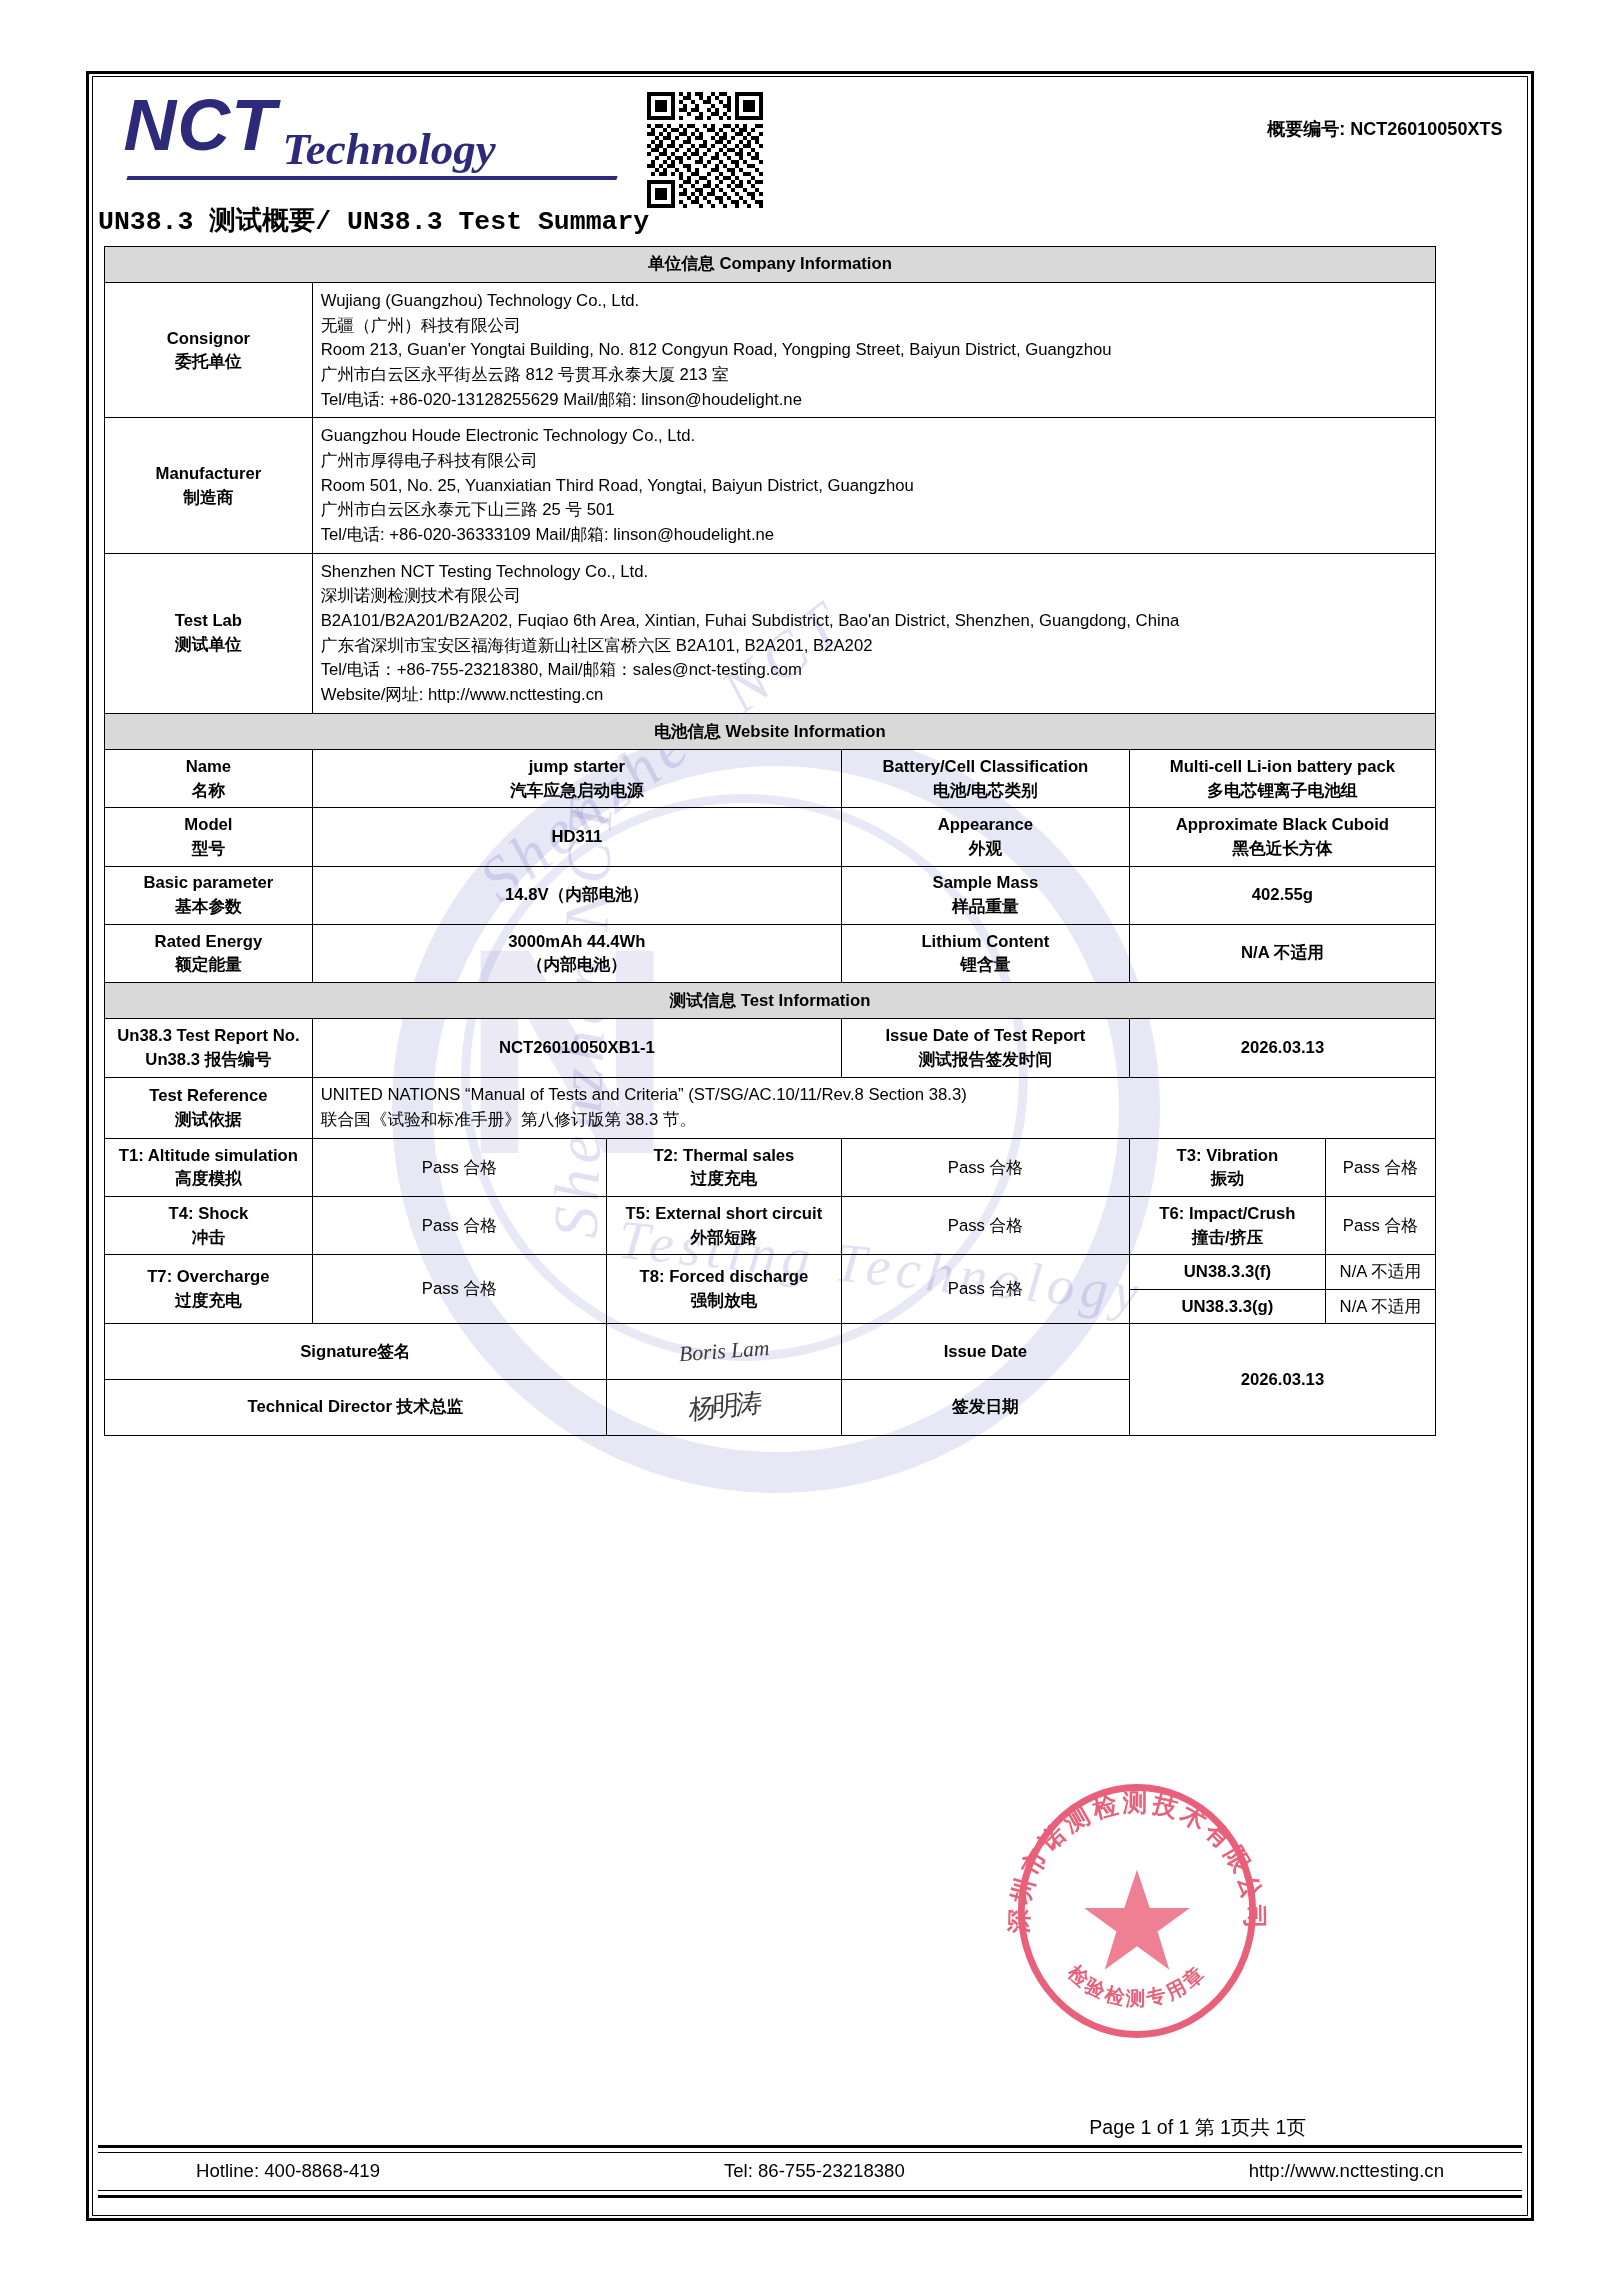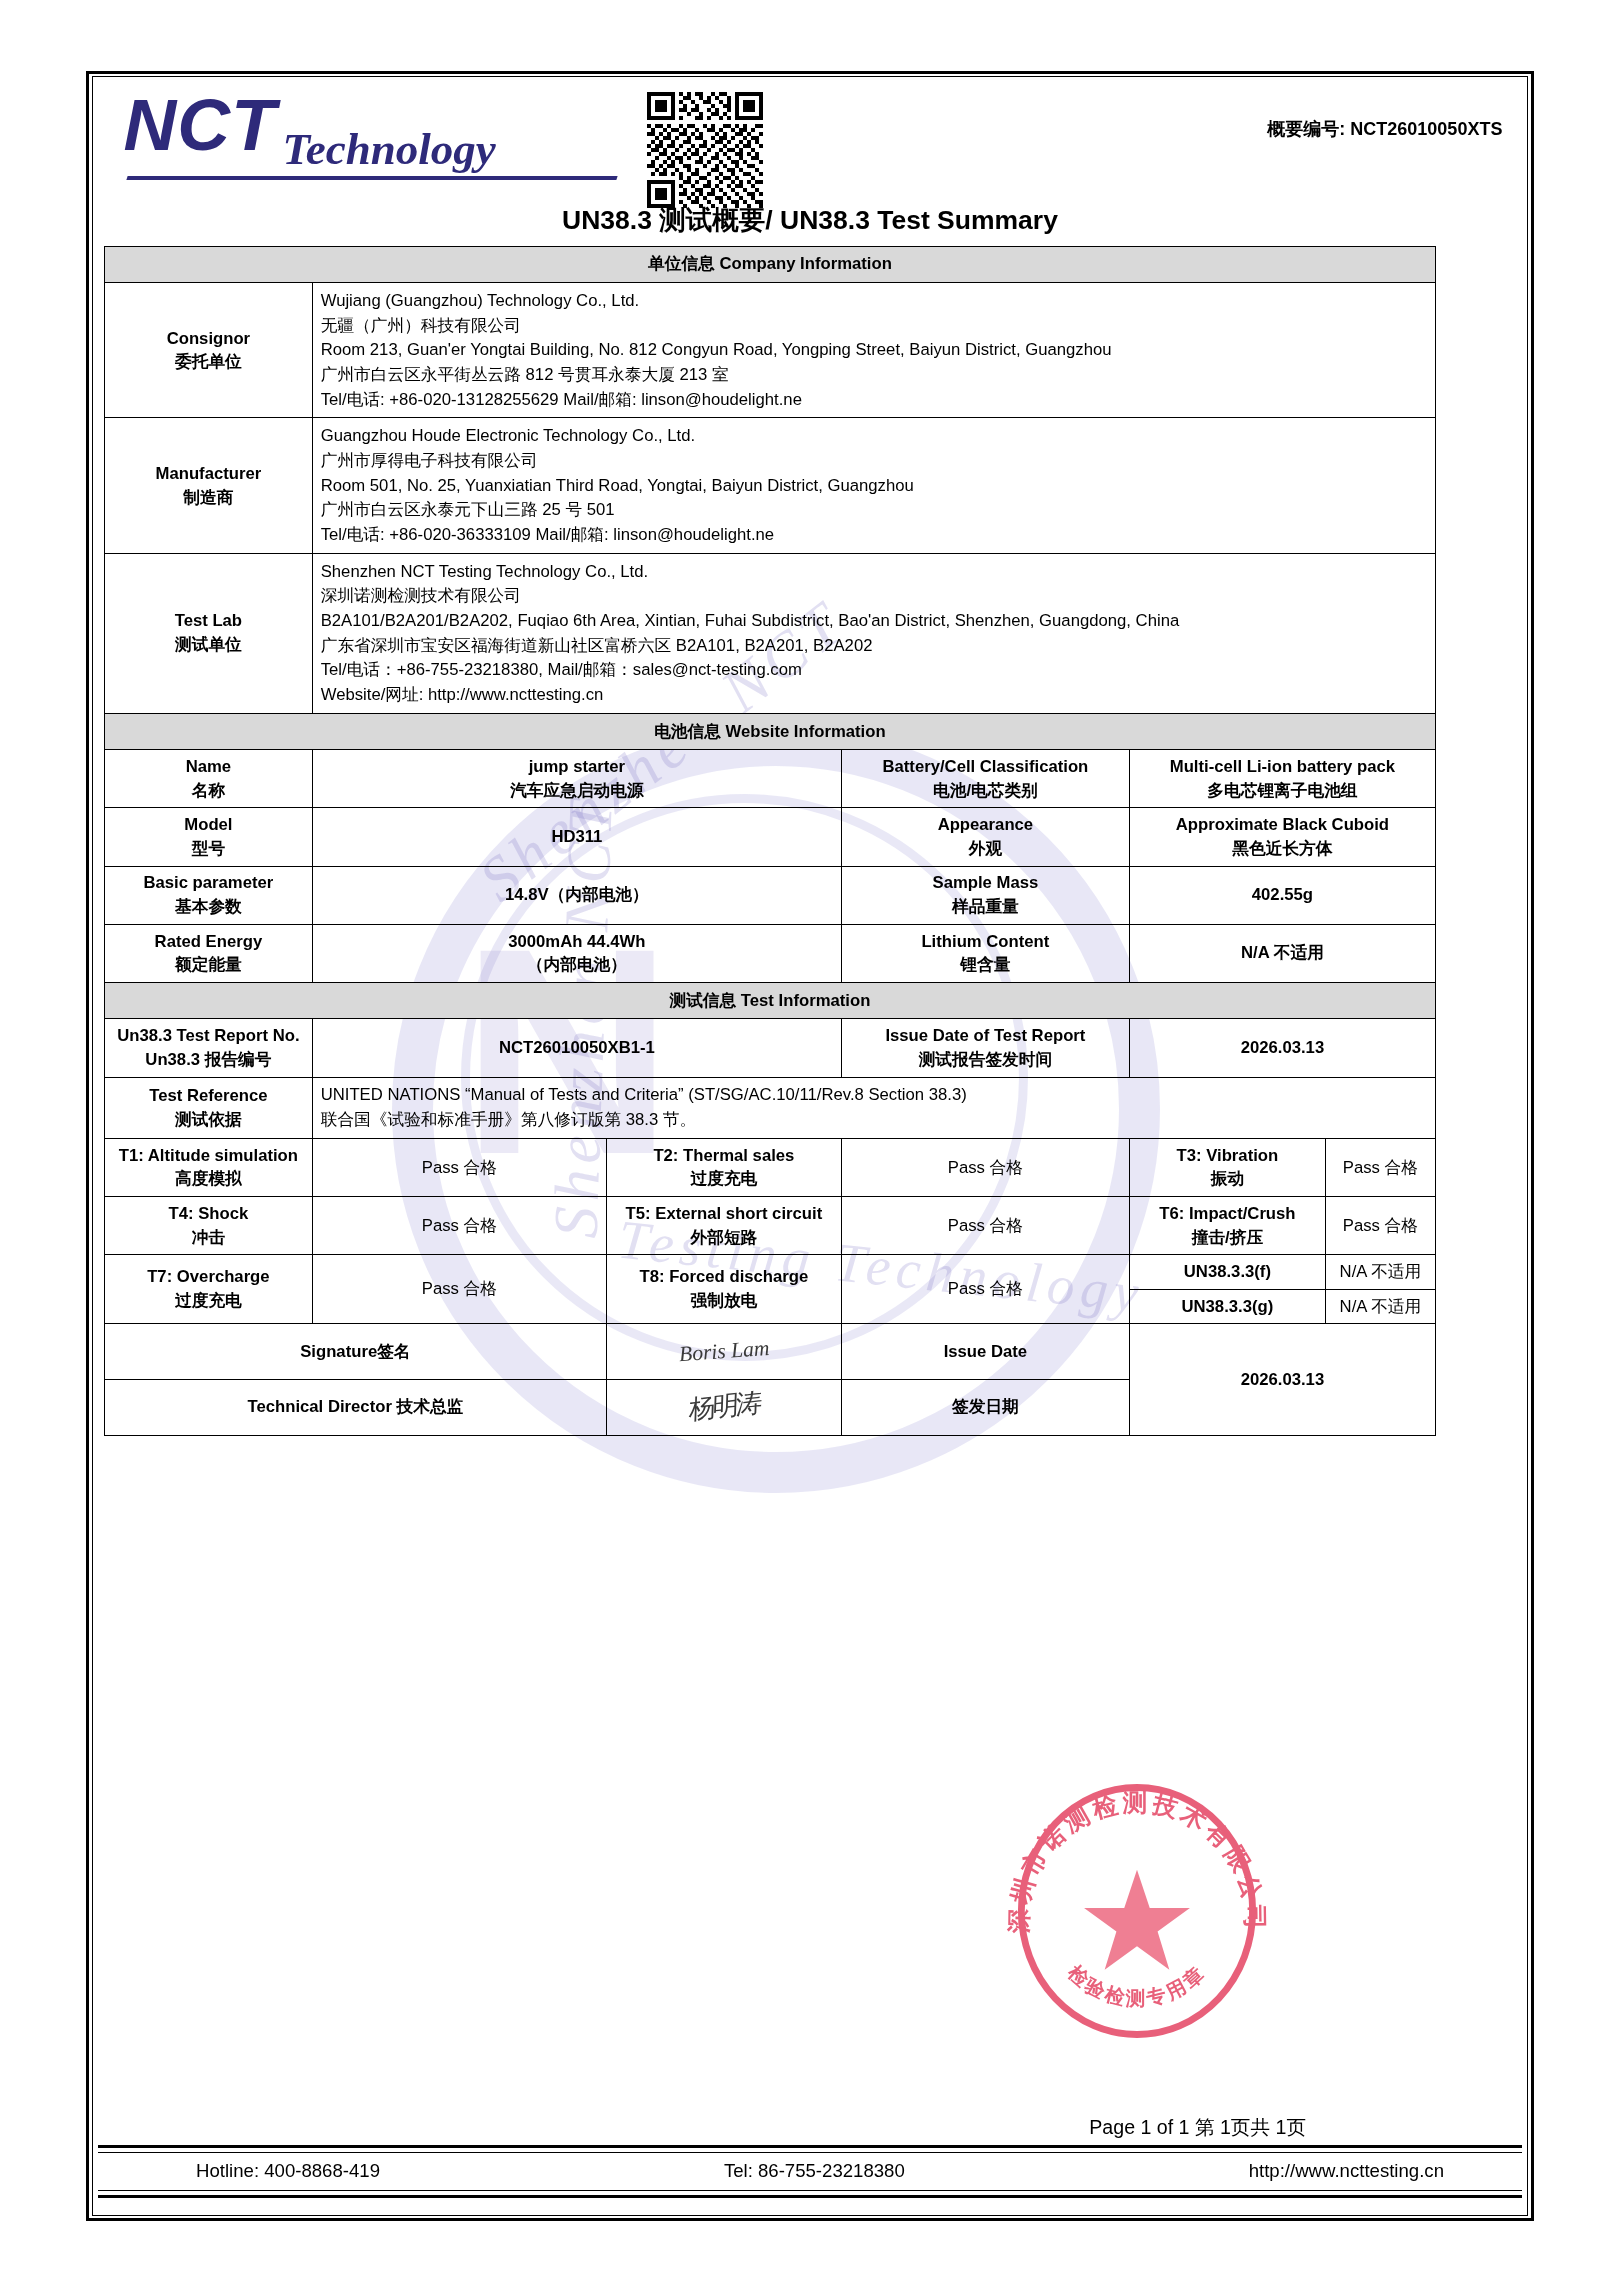--- a/index.html
+++ b/index.html
@@ -133,24 +133,24 @@
     white-space:nowrap;
   }
   .title-no{
     font-size:18px;
     font-weight:bold;
     margin-top:5.9px;
     white-space:nowrap;
   }
   .doc-title{
     position:relative;z-index:2;
-    text-align:center;
     font-size:26.5px;
     font-weight:bold;
     margin:2px 0 7.8px 0;
+    font-family:Liberation Mono, monospace;
   }
 
   
   table.main{
     position:relative;z-index:2;
     border-collapse:collapse;
     width:1331px;
     margin-left:5.9px;
     table-layout:fixed;
     background:transparent;

